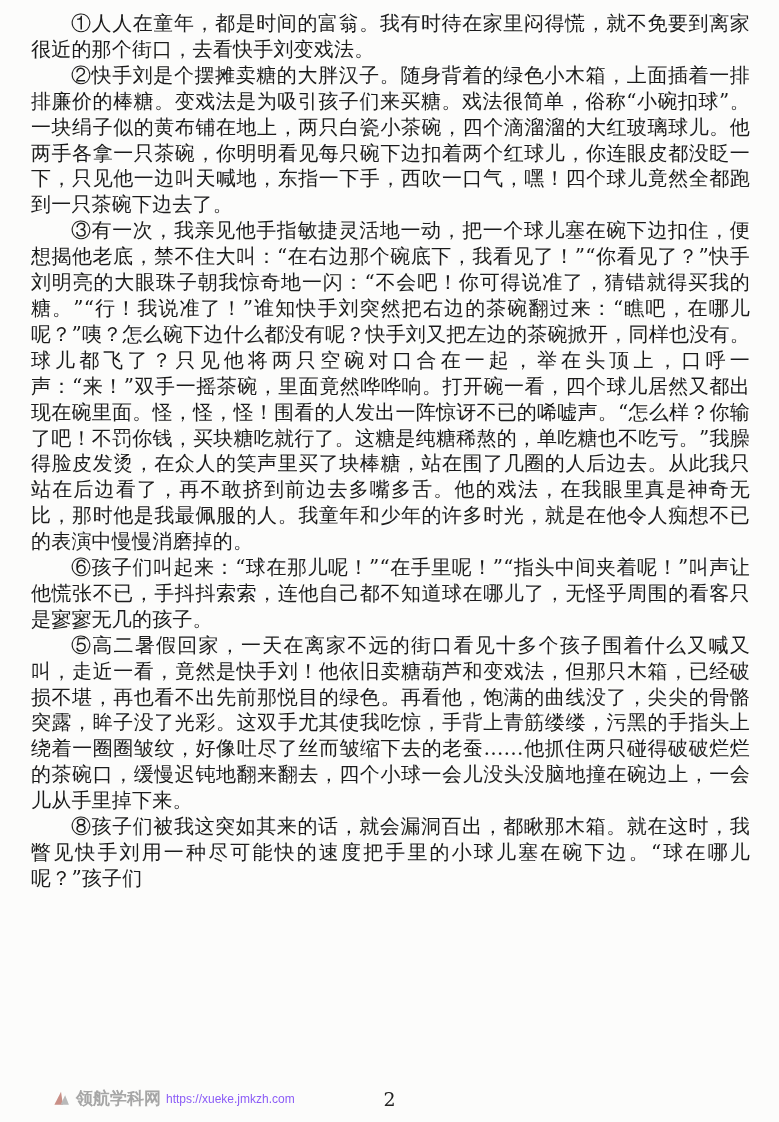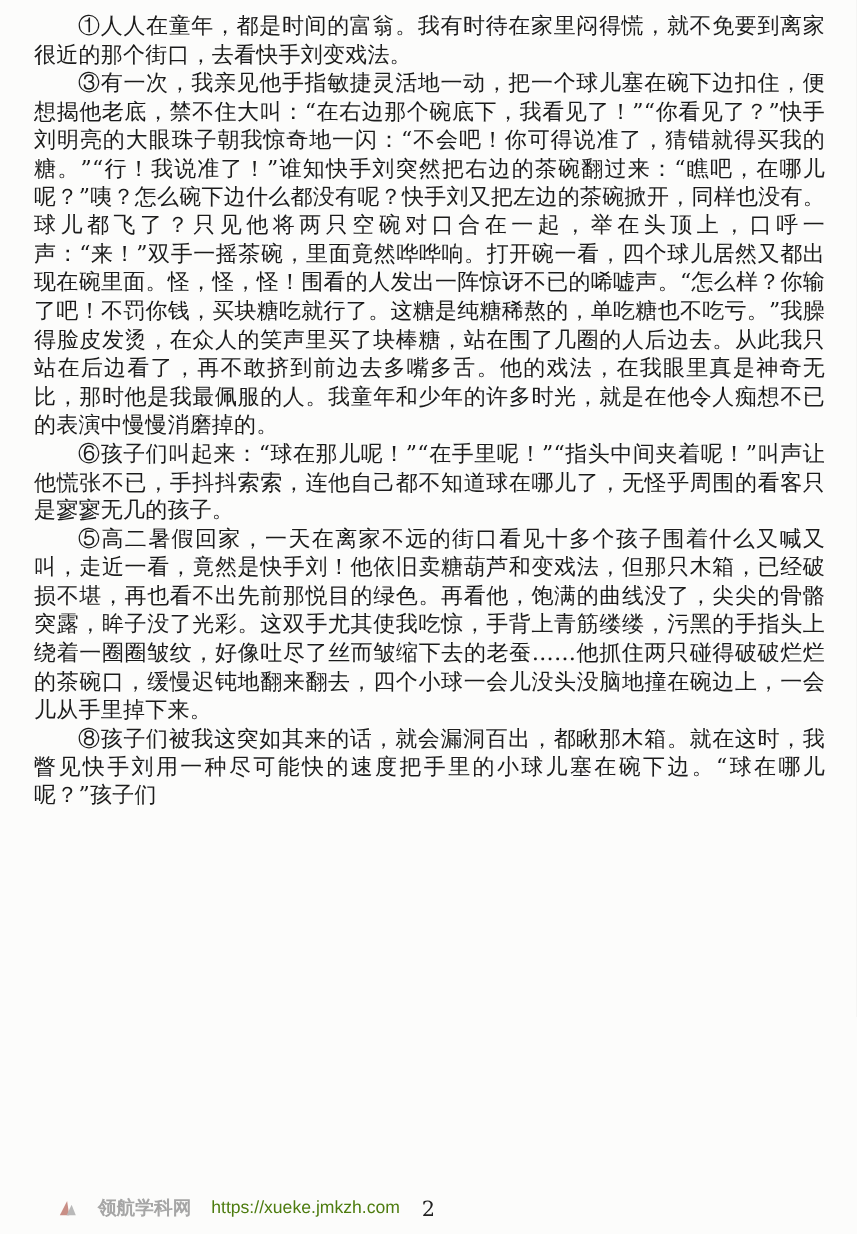--- a/index.html
+++ b/index.html
@@ -37,47 +37,48 @@
     font-size: 19px;
     color: #222;
     font-family: "DejaVu Serif", "Liberation Serif", serif;
   }
   .watermark {
     position: absolute;
     left: 52px;
     bottom: 12px;
     display: flex;
     align-items: center;
-    gap: 18px;
+    gap: 5px;
     font-family: "Liberation Sans", sans-serif;
     white-space: nowrap;
   }
   .watermark .logo {
     width: 19px;
     height: 19px;
     display: inline-block;
     flex: 0 0 auto;
   }
   .watermark .site {
     font-size: 17px;
     font-weight: bold;
     color: #a6a6a6;
   }
   .watermark .url {
-    font-size: 16px;
-    color: #4d7c0f;
+    font-size: 12px;
+    color: #8b5cf6;
   }
 </style>
 </head>
 <body>
 
 <div class="page">
 
   <div class="content">
     <p>①人人在童年，都是时间的富翁。我有时待在家里闷得慌，就不免要到离家很近的那个街口，去看快手刘变戏法。</p>
+    <p>②快手刘是个摆摊卖糖的大胖汉子。随身背着的绿色小木箱，上面插着一排排廉价的棒糖。变戏法是为吸引孩子们来买糖。戏法很简单，俗称“小碗扣球”。一块绢子似的黄布铺在地上，两只白瓷小茶碗，四个滴溜溜的大红玻璃球儿。他两手各拿一只茶碗，你明明看见每只碗下边扣着两个红球儿，你连眼皮都没眨一下，只见他一边叫天喊地，东指一下手，西吹一口气，嘿！四个球儿竟然全都跑到一只茶碗下边去了。</p>
     <p>③有一次，我亲见他手指敏捷灵活地一动，把一个球儿塞在碗下边扣住，便想揭他老底，禁不住大叫：“在右边那个碗底下，我看见了！”“你看见了？”快手刘明亮的大眼珠子朝我惊奇地一闪：“不会吧！你可得说准了，猜错就得买我的糖。”“行！我说准了！”谁知快手刘突然把右边的茶碗翻过来：“瞧吧，在哪儿呢？”咦？怎么碗下边什么都没有呢？快手刘又把左边的茶碗掀开，同样也没有。球儿都飞了？只见他将两只空碗对口合在一起，举在头顶上，口呼一声：“来！”双手一摇茶碗，里面竟然哗哗响。打开碗一看，四个球儿居然又都出现在碗里面。怪，怪，怪！围看的人发出一阵惊讶不已的唏嘘声。“怎么样？你输了吧！不罚你钱，买块糖吃就行了。这糖是纯糖稀熬的，单吃糖也不吃亏。”我臊得脸皮发烫，在众人的笑声里买了块棒糖，站在围了几圈的人后边去。从此我只站在后边看了，再不敢挤到前边去多嘴多舌。他的戏法，在我眼里真是神奇无比，那时他是我最佩服的人。我童年和少年的许多时光，就是在他令人痴想不已的表演中慢慢消磨掉的。</p>
     <p>⑥孩子们叫起来：“球在那儿呢！”“在手里呢！”“指头中间夹着呢！”叫声让他慌张不已，手抖抖索索，连他自己都不知道球在哪儿了，无怪乎周围的看客只是寥寥无几的孩子。</p>
     <p>⑤高二暑假回家，一天在离家不远的街口看见十多个孩子围着什么又喊又叫，走近一看，竟然是快手刘！他依旧卖糖葫芦和变戏法，但那只木箱，已经破损不堪，再也看不出先前那悦目的绿色。再看他，饱满的曲线没了，尖尖的骨骼突露，眸子没了光彩。这双手尤其使我吃惊，手背上青筋缕缕，污黑的手指头上绕着一圈圈皱纹，好像吐尽了丝而皱缩下去的老蚕……他抓住两只碰得破破烂烂的茶碗口，缓慢迟钝地翻来翻去，四个小球一会儿没头没脑地撞在碗边上，一会儿从手里掉下来。</p>
     <p>⑧孩子们被我这突如其来的话，就会漏洞百出，都瞅那木箱。就在这时，我瞥见快手刘用一种尽可能快的速度把手里的小球儿塞在碗下边。“球在哪儿呢？”孩子们</p>
   </div>
 
   <div class="watermark">
     <span class="logo">
       <svg viewBox="0 0 20 20" width="19" height="19" aria-hidden="true">
         <path d="M2.5 16.5 L9.5 3 L11.5 16.5 Z" fill="#c98f86"></path>

